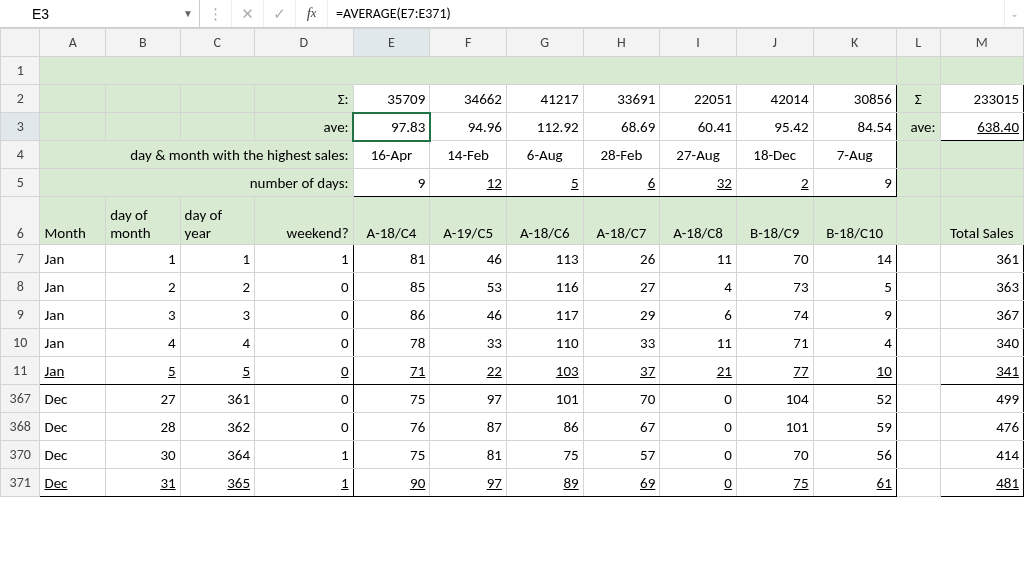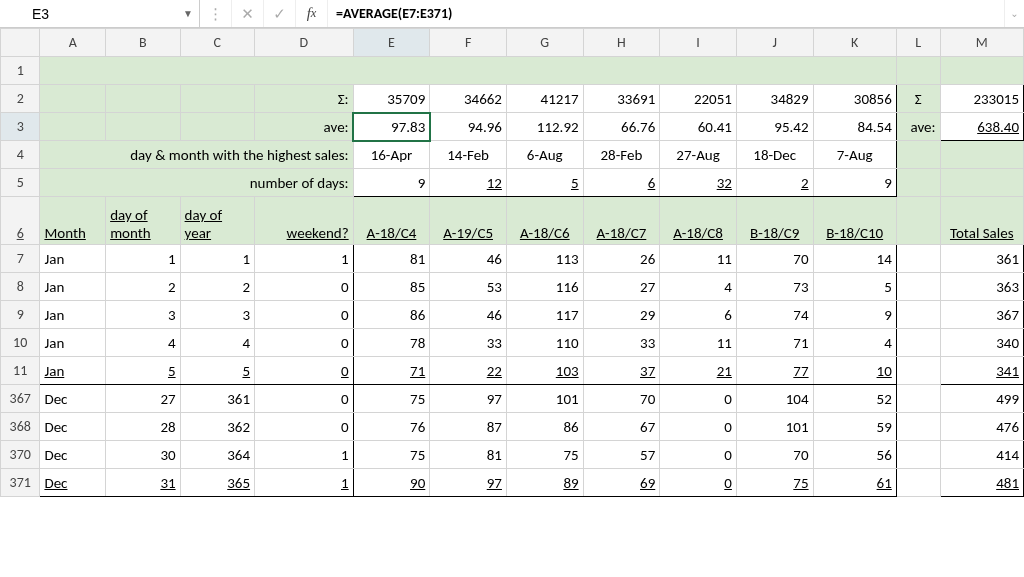--- a/index.html
+++ b/index.html
@@ -18,21 +18,21 @@
     height: 28px;
     border-bottom: 1px solid #ccc;
     background: #fff;
     padding-left: 24px;
   }
   .name-box-wrap { position: relative; width: 176px; border-right: 1px solid #ccc; display:flex; align-items:center; }
   .name-box { border: none; padding: 0 8px; width: 100%; height: 100%; font-size: 14px; outline:none; }
   .name-dd { position:absolute; right:6px; color:#666; font-size:10px; }
   .fb-btn { width: 32px; display:flex; align-items:center; justify-content:center; color:#aaa; border-right:1px solid #eee; }
   .fb-btn.fx { color:#444; font-style: italic; font-family: "Times New Roman", serif; }
-  .formula-input { flex:1; display:flex; align-items:center; padding:0 8px; font-size:14px;font-weight:bold; }
+  .formula-input { flex:1; display:flex; align-items:center; padding:0 8px; font-size:14px; }
   .formula-tail { width:20px; display:flex; align-items:center; justify-content:center; color:#aaa; font-size:10px; border-left:1px solid #eee;}
   .grid-area { position: relative; width:1024px; height:549px; }
   table { border-collapse: collapse; table-layout: fixed; width: 1024px; }
   th, td { border: 1px solid #d4d4d4; height: 28px; padding: 0 4px; overflow:hidden; white-space:nowrap; }
   th { background:#f3f3f3; font-weight: normal; color:#444; font-size:14px; }
   th.c-hdr { text-align:center; }
   td.r-hdr { background:#f3f3f3; text-align:center; color:#444; border:1px solid #d4d4d4; font-size:14px; }
   .sel-row td.r-hdr { background:#e0e8ec; }
   th.sel-col { background:#e0e8ec; }
   .corner { width:36px; background:#f3f3f3; }
@@ -42,21 +42,21 @@
   td.c { text-align: center; }
   .active-cell { outline: 2px solid #217346; outline-offset:-1px; position: relative; }
   .box-tl { border-top:1.5px solid #000 !important; border-left:1.5px solid #000 !important; }
   .box-t  { border-top:1.5px solid #000 !important; }
   .box-tr { border-top:1.5px solid #000 !important; border-right:1.5px solid #000 !important; }
   .box-l  { border-left:1.5px solid #000 !important; }
   .box-r  { border-right:1.5px solid #000 !important; }
   .box-bl { border-bottom:1.5px solid #000 !important; border-left:1.5px solid #000 !important; }
   .box-b  { border-bottom:1.5px solid #000 !important;text-decoration:underline; }
   .box-br { border-bottom:1.5px solid #000 !important; border-right:1.5px solid #000 !important; }
-  .hdr6 td { vertical-align: bottom; padding-bottom:2px;text-decoration:underline; }
+  .hdr6 td { vertical-align: bottom; padding-bottom:2px; }
   .wA{width:60px}.wB{width:68px}.wC{width:68px}.wD{width:90px}.wE{width:70px}.wF{width:70px}.wG{width:70px}.wH{width:70px}.wI{width:70px}.wJ{width:70px}.wK{width:76px}.wL{width:40px}.wM{width:76px}
 </style>
 </head>
 <body>
 
 <div class="formula-bar">
   <div class="name-box-wrap">
     <input class="name-box" value="E3" style="">
     <span class="name-dd">▼</span>
   </div>
@@ -115,36 +115,36 @@
     <td class="r-hdr">2</td>
     <td class="green"></td>
     <td class="green"></td>
     <td class="green"></td>
     <td class="green">Σ:</td>
     <td class="box-tl">35709</td>
     <td class="box-t">34662</td>
     <td class="box-t">41217</td>
     <td class="box-t">33691</td>
     <td class="box-t">22051</td>
-    <td class="box-t">34829</td>
+    <td class="box-t">42014</td>
     <td class="box-tr">30856</td>
     <td class="green c">Σ</td>
     <td class="box-t box-l box-r">233015</td>
   </tr>
 
   <tr class="sel-row">
     <td class="r-hdr">3</td>
     <td class="green"></td>
     <td class="green"></td>
     <td class="green"></td>
     <td class="green">ave:</td>
     <td class="box-l active-cell">97.83</td>
     <td>94.96</td>
     <td>112.92</td>
-    <td>66.76</td>
+    <td>68.69</td>
     <td>60.41</td>
     <td>95.42</td>
     <td class="box-r">84.54</td>
     <td class="green">ave:</td>
     <td class="box-b box-l box-r">638.40</td>
   </tr>
 
   <tr>
     <td class="r-hdr">4</td>
     <td class="green" colspan="4">day &amp; month with the highest sales:</td>

